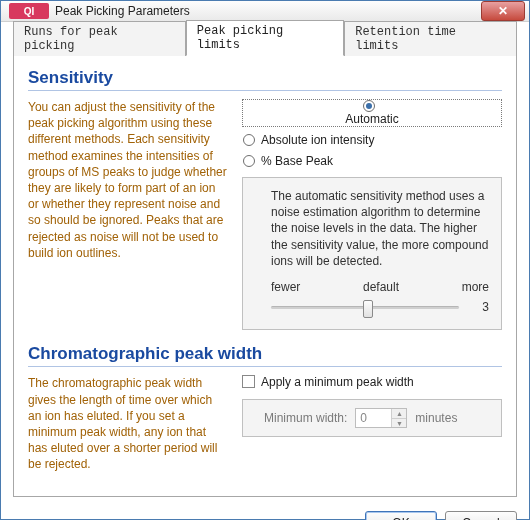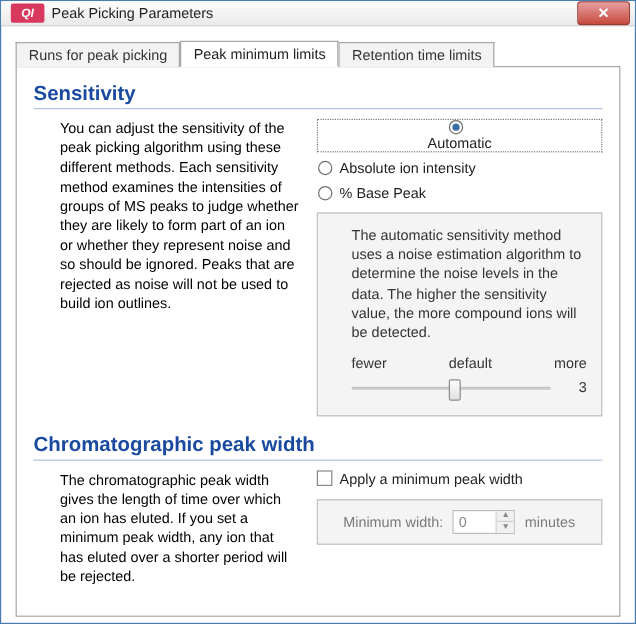--- a/index.html
+++ b/index.html
@@ -21,29 +21,28 @@
   }
   .titlebar {
     height: 30px;
     background: linear-gradient(#fdfdfd, #e9e9e9);
     border-bottom: 1px solid #cfcfcf;
     display: flex;
     align-items: center;
     padding: 0 0 0 8px;
   }
   .app-icon {
-    width: 28px; height: 16px;
+    width: 40px; height: 16px;
     background: #d8385e;
     border-radius: 2px;
     color: #fff;
     font-size: 10px;
     font-weight: bold;
     display:flex; align-items:center; justify-content:center;
     margin-right: 6px;
-    font-style: italic;
   }
   .titlebar-title { flex: 1; }
   .close-btn {
     width: 44px; height: 20px;
     margin-right: 4px;
     background: linear-gradient(#e8a0a0, #c64a3d);
     border: 1px solid #9c3b32;
     border-radius: 3px;
     color: #fff;
     display:flex; align-items:center; justify-content:center;
@@ -65,20 +64,21 @@
   }
   .tab {
     border: 1px solid #a7a7a7;
     border-bottom: none;
     padding: 3px 10px 3px 10px;
     background: #f0f0f0;
     margin-right: 0;
     font-size: 12px;
     position:relative;
     top:1px;
+    font-family:Liberation Mono, monospace;
   }
   .tab.active {
     background: #fff;
     border-bottom: 1px solid #fff;
     z-index: 3;
   }
   .tab:not(.active) {
     background: #f3f3f3;
     color: #333;
   }
@@ -101,23 +101,22 @@
     background: #b0c4e4;
     margin-bottom: 8px;
   }
   .section {
     display: flex;
     gap: 14px;
     margin-bottom: 14px;
   }
   .section .desc {
     width: 200px;
-    color: #000000;
+    color: #a16207;
     line-height: 1.35;
-    margin-left: 22px;
   }
   .section .controls {
     flex: 1;
   }
   .radio-row {
     display:flex; align-items:center;
     margin-bottom:5px;
     padding:1px;
   }
   .radio-row.sel {
@@ -234,21 +233,21 @@
     <div class="titlebar-title">Peak Picking Parameters</div>
     <div class="close-btn">
       <span>✕</span>
     </div>
   </div>
 
   <div class="content">
 
     <div class="tabstrip">
       <div class="tab">Runs for peak picking</div>
-      <div class="tab active">Peak minimum limits</div>
+      <div class="tab active">Peak picking limits</div>
       <div class="tab">Retention time limits</div>
     </div>
 
     <div class="tabpanel">
 
       <div class="section-title">Sensitivity</div>
       <div class="h-rule"></div>
       <div class="section">
         <div class="desc">You can adjust the sensitivity of the peak picking algorithm using these different methods. Each sensitivity method examines the intensities of groups of MS peaks to judge whether they are likely to form part of an ion or whether they represent noise and so should be ignored. Peaks that are rejected as noise will not be used to build ion outlines.</div>
         <div class="controls">

